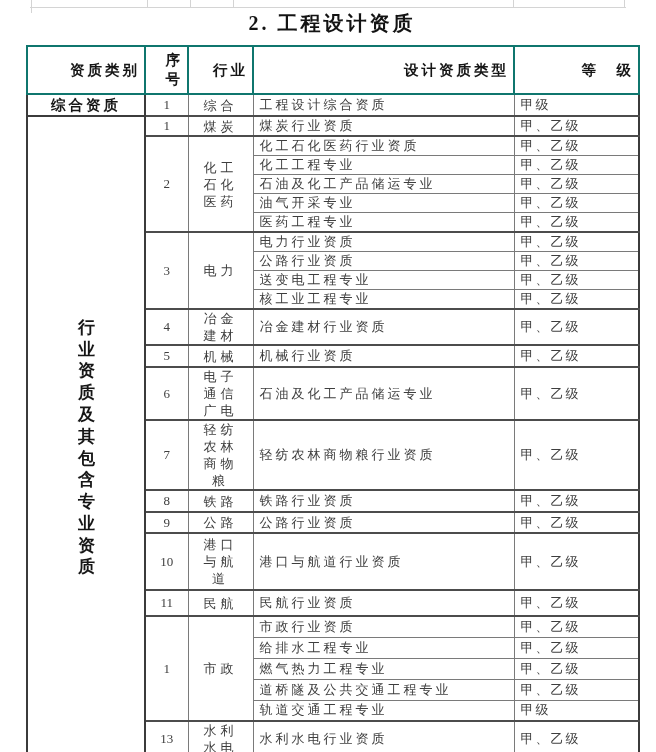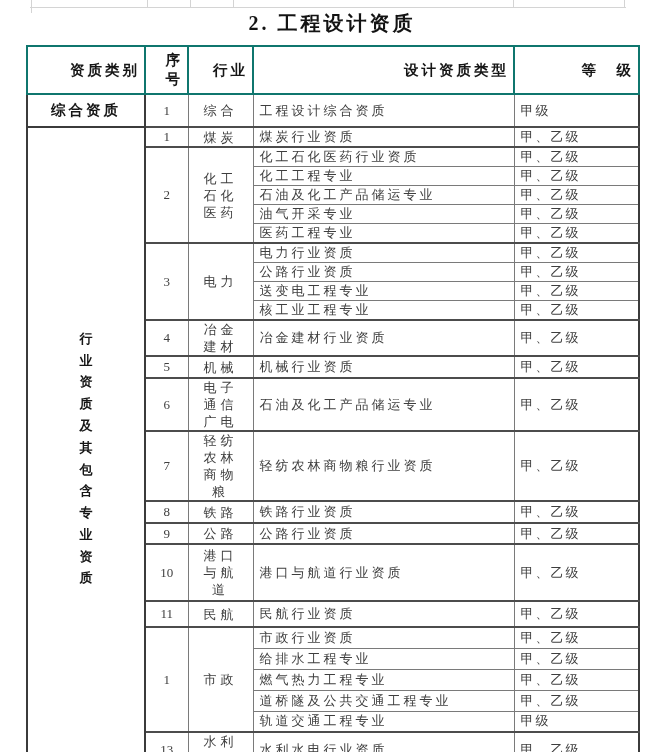--- a/index.html
+++ b/index.html
@@ -33,25 +33,25 @@
     border:1px solid #7a7a7a;font-size:13px;color:#3e3e3e;
     padding:0 2px 0 6px;vertical-align:middle;
   }
   tr.gs td{border-top:2px solid #4c4c4c;}
   td.c{text-align:center;padding:0 2px;}
   td.ind{white-space:pre-line;letter-spacing:4px;line-height:17px;margin-left:36px;}
   td.typ{letter-spacing:3px;white-space:nowrap;overflow:hidden;}
   td.grd{letter-spacing:2px;white-space:nowrap;margin-left:28px;}
   td.cat{
     border:2px solid #3b3b3b;text-align:center;font-weight:bold;
-    font-size:14.5px;letter-spacing:3px;color:#161616;padding:6px;
+    font-size:14.5px;letter-spacing:3px;color:#161616;padding:0;
   }
   .vcat{
     width:16px;margin:8px auto;word-break:break-all;line-height:21.8px;
-    font-size:13px;font-weight:bold;letter-spacing:0;color:#161616;
+    font-size:17px;font-weight:bold;letter-spacing:0;color:#161616;
     text-align:center;
   }
 </style>
 </head>
 <body>
 
 <div>
   <div class="strip-line strip-h"></div>
   <div class="strip-line sv sv1"></div>
   <div class="strip-line sv sv2"></div>

